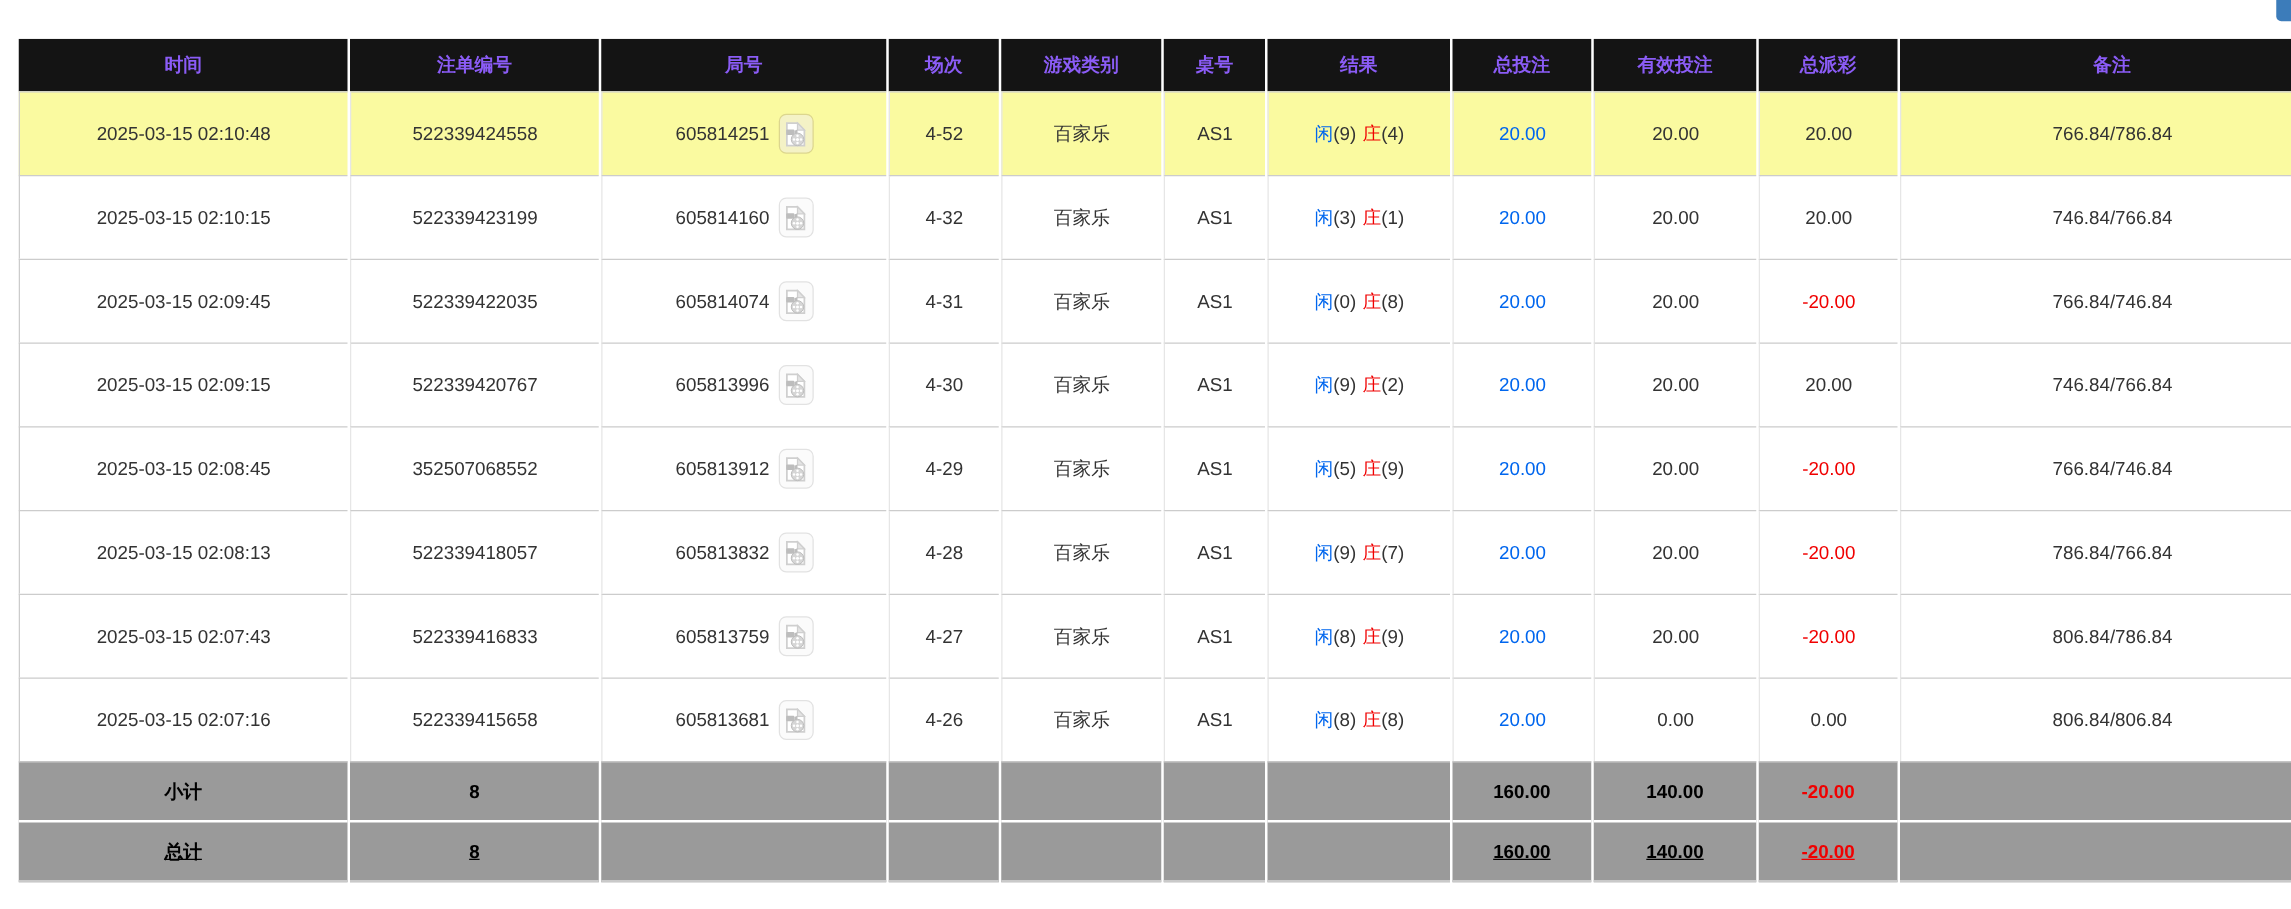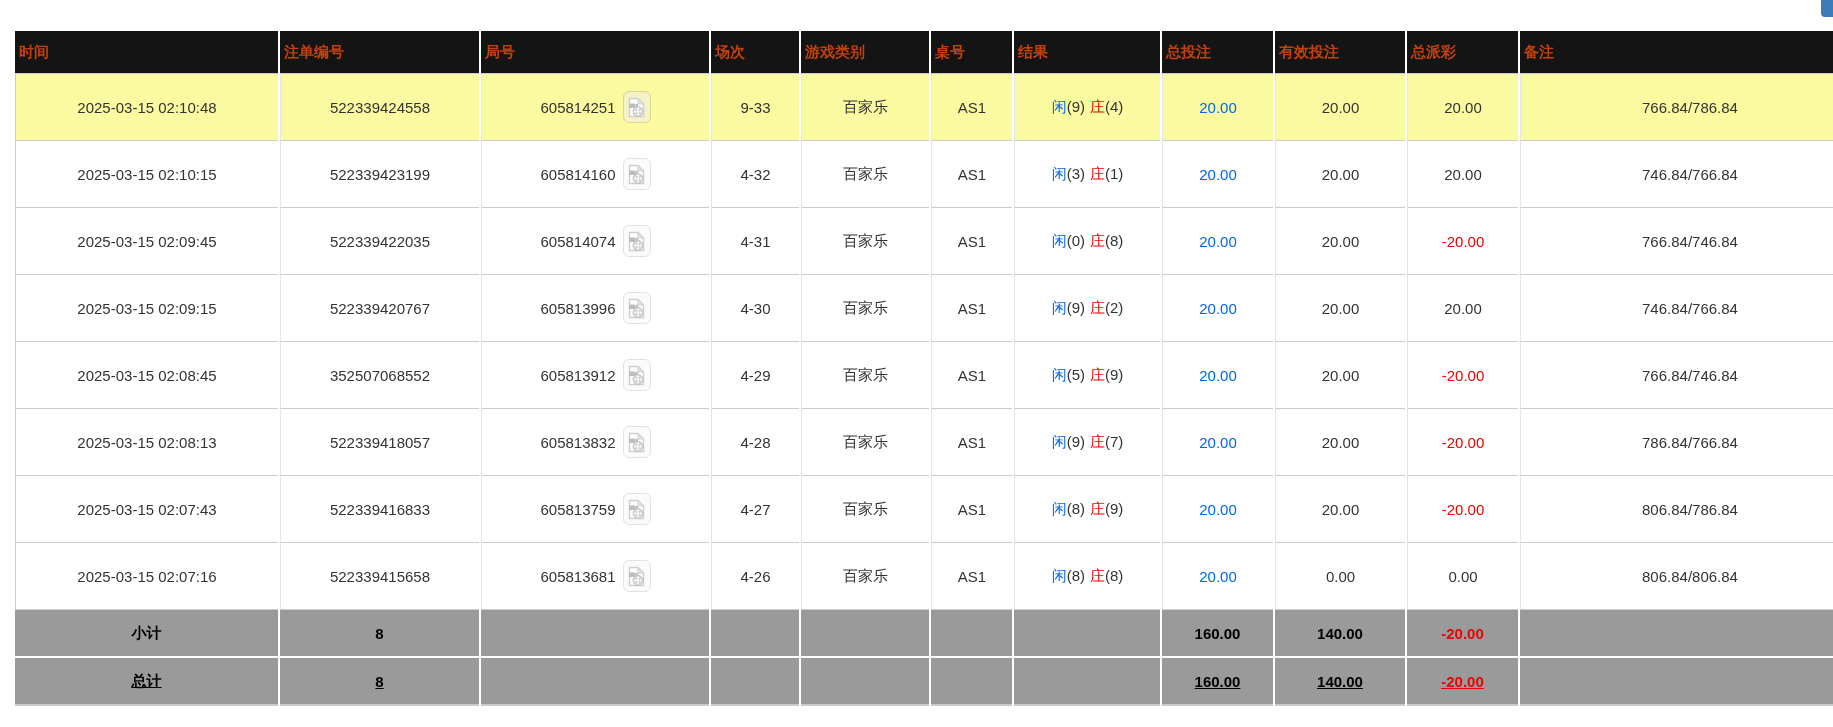--- a/index.html
+++ b/index.html
@@ -33,24 +33,24 @@
   table.records {
     border-collapse: separate;
     border-spacing: 2px 0;
     table-layout: fixed;
     width: 1848px;
     font-size: 15px;
     color: var(--text);
   }
   thead th {
     background: var(--header-bg);
-    color: #c2410c;
+    color: #8b5cf6;
     font-weight: bold;
     height: 42px;
-    text-align: left;
+    text-align: center;
     padding: 0 4px;
   }
   tbody td {
     background: #ffffff;
     border-top: 1px solid var(--row-border);
     border-left: 1px solid var(--cell-sep);
     height: 66px;
     text-align: center;
     padding: 0 4px;
     vertical-align: middle;
@@ -166,21 +166,21 @@
               <circle cx="10" cy="14.5" r="1.2" fill="#ffffff"></circle>
               <circle cx="10" cy="11.6" r="1" fill="#ffffff"></circle>
               <circle cx="10" cy="17.4" r="1" fill="#ffffff"></circle>
               <circle cx="7.2" cy="14.5" r="1" fill="#ffffff"></circle>
               <circle cx="12.8" cy="14.5" r="1" fill="#ffffff"></circle>
             </svg>
           </span>
         </button>
       </span>
     </td>
-    <td>9-33</td>
+    <td>4-52</td>
     <td>百家乐</td>
     <td>AS1</td>
     <td>
       <span class="result-player">闲</span><span class="result-score">(9)</span><span class="result-banker">庄</span><span class="result-score">(4)</span>
     </td>
     <td class="col-total-bet">20.00</td>
     <td>20.00</td>
     <td class="payout">20.00</td>
     <td>766.84/786.84</td>
   </tr>

